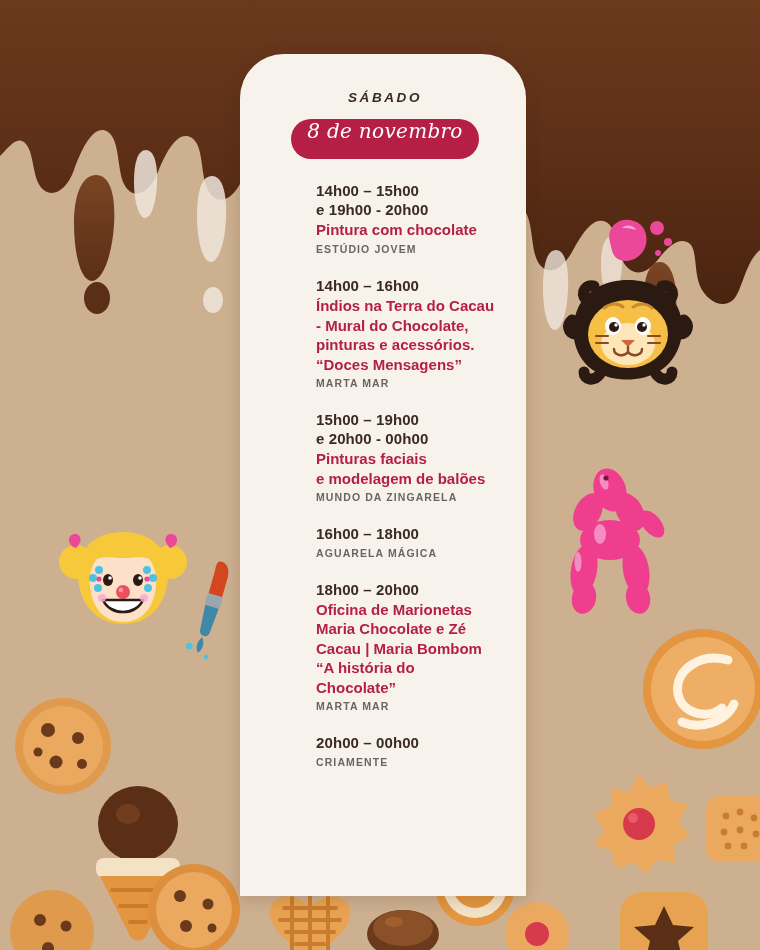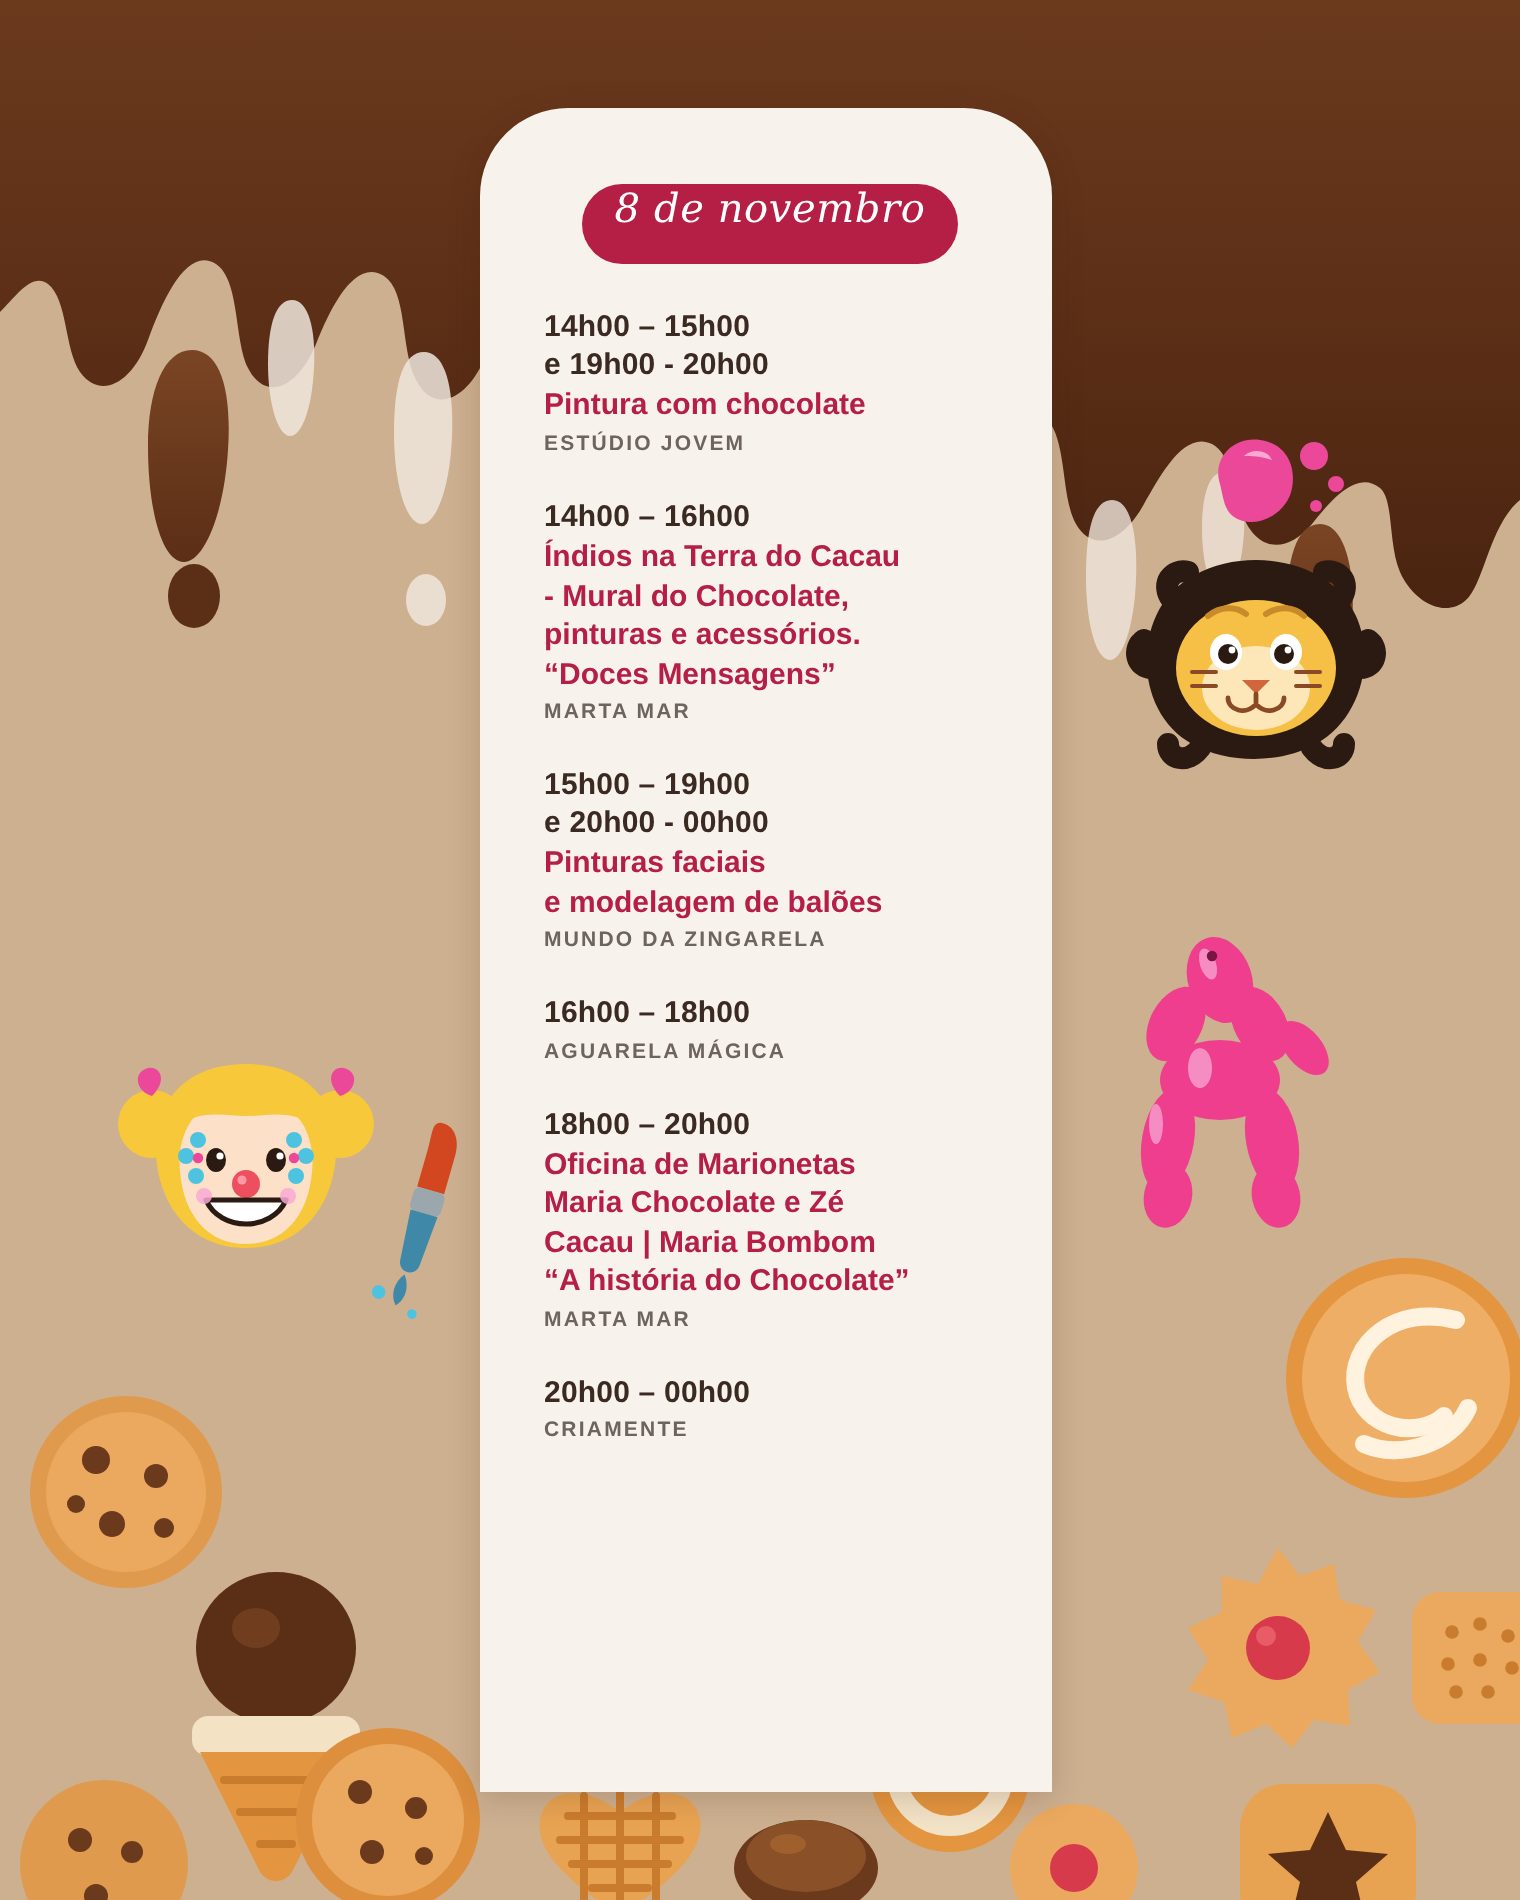--- a/index.html
+++ b/index.html
@@ -60,21 +60,21 @@
     border-radius: 22px;
     display: flex; justify-content: center;
   }
   .date-pill span {
     color: #fff;
     font-family: "DejaVu Serif", serif;
     font-style: italic;
     font-size: 20px;
     letter-spacing: .3px;
   }
-  .events { margin-top: 22px; }
+  .events { margin-top: 22px; margin-left: 44px; }
   .event { margin-bottom: 21px; }
   .event .time {
     color: #3a2a22;
     font-size: 15px;
     font-weight: 700;
     line-height: 1.28;
     letter-spacing: .1px;
   }
   .event .title {
     color: #b51f45;
@@ -380,20 +380,21 @@
       <g fill="#6b3a1d">
         <circle cx="32" cy="34" r="6"></circle>
           <circle cx="58" cy="40" r="5.5"></circle>
           <circle cx="40" cy="62" r="6"></circle>
       </g>
     </svg>
   </div>
 
   <div class="card">
 
+    <div class="weekday">SÁBADO</div>
 
     <div class="date-pill">
       <span>8 de novembro</span>
     </div>
 
     <div class="events">
 
       <div class="event">
         <div class="time">14h00 – 15h00<br>e 19h00 - 20h00</div>
         <div class="title">Pintura com chocolate</div>

